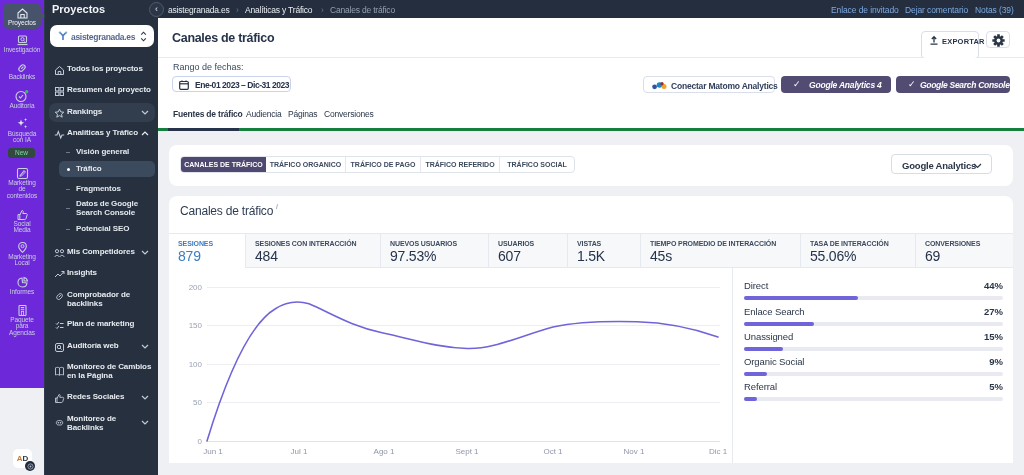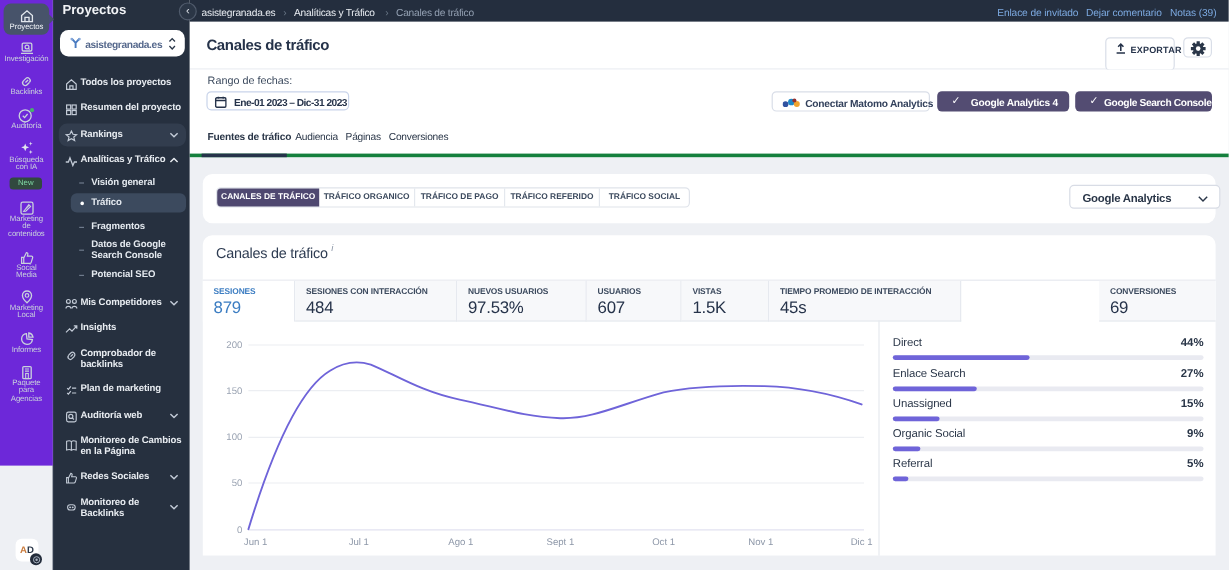--- a/index.html
+++ b/index.html
@@ -53,34 +53,34 @@
 #btn-gear { left:828px; top:13px; width:24px; height:17px; }
 
 #subheader { left:158px; top:58px; width:866px; height:73px; background:#fff; border-bottom:3px solid #15803d; z-index:3; }
 #rango { left:15px; top:4px; font-size:9px; color:#3C4A5E; }
 #datebtn { left:14px; top:18px; width:119px; height:16px; background:#fff; border:1px solid #C9D4EA; border-radius:4px;padding-left:16px; }
 #datebtn span { position:absolute; left:22px; top:3px; font-size:8.5px; color:#26334A; font-weight:bold; letter-spacing:-0.45px; white-space:nowrap; }
 #btn-matomo { left:485px; top:18px; width:132px; height:17px; }
 #btn-matomo span { position:absolute; left:27px; top:4px; font-size:8.5px; font-weight:bold; color:#33415C; letter-spacing:-0.2px; white-space:nowrap; }
 .pbtn { position:absolute; top:18px; height:17px; background:#534C72; border-radius:4px; color:#fff; }
 .pbtn .ck { position:absolute; left:12px; top:3px; font-size:9px; }
-.pbtn span.t { position:absolute; top:4px; font-size:8.5px; font-weight:bold; letter-spacing:-0.2px; white-space:nowrap; }
+.pbtn span.t { position:absolute; top:4px; font-size:8.5px; font-weight:bold; letter-spacing:-0.2px; white-space:nowrap;font-style:italic; }
 #btn-ga4 { left:623px; width:110px; }
 #btn-ga4 span.t { left:28px; }
 #btn-gsc { left:738px; width:114px; }
 #btn-gsc span.t { left:24px; letter-spacing:-0.3px; }
 .tab { position:absolute; top:51px; font-size:8.5px; color:#2A3648; letter-spacing:-0.2px; white-space:nowrap; }
 #tab-underline { left:10px; top:70px; width:71px; height:3px; background:#26334A; }
 
 
 #cardA { left:169px; top:145px; width:844px; height:41px; background:#fff; border-radius:8px; z-index:2; }
 #segs { position:absolute; left:11px; top:11px; height:17px; border:1px solid #DFE3EA; border-radius:4px; background:#fff; width:395px; }
 .seg { position:absolute; top:0; height:15px; font-size:7px; font-weight:bold; color:#3C4A5E; text-align:center; border-right:1px solid #E4E8EE; line-height:15px; white-space:nowrap; overflow:hidden; }
 .seg.on { background:#4F4870; color:#fff; border-radius:3px 0 0 3px; border-right:none; }
-#gadrop { position:absolute; left:722px; top:9px; width:126px; height:20px; border:1px solid #D8DCE5; border-radius:4px; background:#fff; }
+#gadrop { position:absolute; left:722px; top:9px; width:101px; height:20px; border:1px solid #D8DCE5; border-radius:4px; background:#fff; }
 #gadrop span { position:absolute; left:10px; top:5px; font-size:9.5px; font-weight:bold; color:#2A3648; letter-spacing:-0.2px; }
 
 #cardB { left:169px; top:196px; width:844px; height:267px; background:#fff; border-radius:8px 8px 0 0; z-index:2; }
 #cb-title { position:absolute; left:11px; top:8px; font-size:12px; color:#2E3C52; letter-spacing:-0.2px; }
 #cb-info { position:absolute; left:107px; top:6px; font-size:8px; color:#8D97A8; font-style:italic; }
 #metrics { position:absolute; left:0; top:37px; width:844px; height:34px; border-top:1px solid #E6E9EF; }
 .mcell { position:absolute; top:0; height:34px; background:#F7F8FA; border-right:1px solid #E6E9EF; border-bottom:1px solid #E6E9EF; }
 .mcell.on { background:#fff; border-bottom:none; }
 .mlabel { position:absolute; left:9px; top:6px; font-size:7px; font-weight:bold; color:#3C4A5E; letter-spacing:-0.1px; white-space:nowrap; }
 .mval { position:absolute; left:9px; top:14px; font-size:14px; color:#26334A; letter-spacing:-0.2px; }
@@ -195,20 +195,24 @@
         <div class="mlabel">USUARIOS</div>
           <div class="mval">607</div>
       </div>
       <div class="mcell" style="left:399px;width:73px;">
         <div class="mlabel">VISTAS</div>
           <div class="mval">1.5K</div>
       </div>
       <div class="mcell" style="left:472px;width:160px;">
         <div class="mlabel">TIEMPO PROMEDIO DE INTERACCIÓN</div>
           <div class="mval">45s</div>
+      </div>
+      <div class="mcell" style="left:632px;width:115px;">
+        <div class="mlabel">TASA DE INTERACCIÓN</div>
+          <div class="mval">55.06%</div>
       </div>
       <div class="mcell" style="left:747px;width:97px;border-right:none;">
         <div class="mlabel">CONVERSIONES</div>
           <div class="mval">69</div>
       </div>
     </div>
     <div id="chartwrap">
       <svg width="563" height="196" viewBox="0 0 563 196">
         <g stroke="#ECEEF2" stroke-width="1">
           <line x1="38" y1="20.5" x2="551" y2="20.5"></line>

